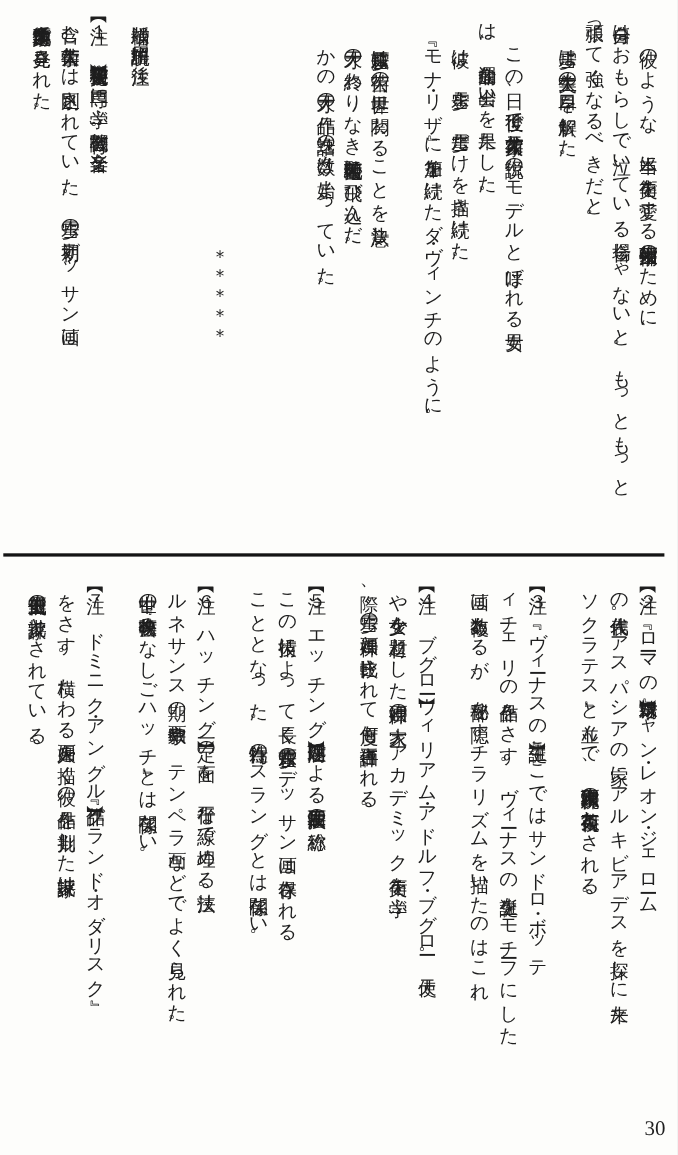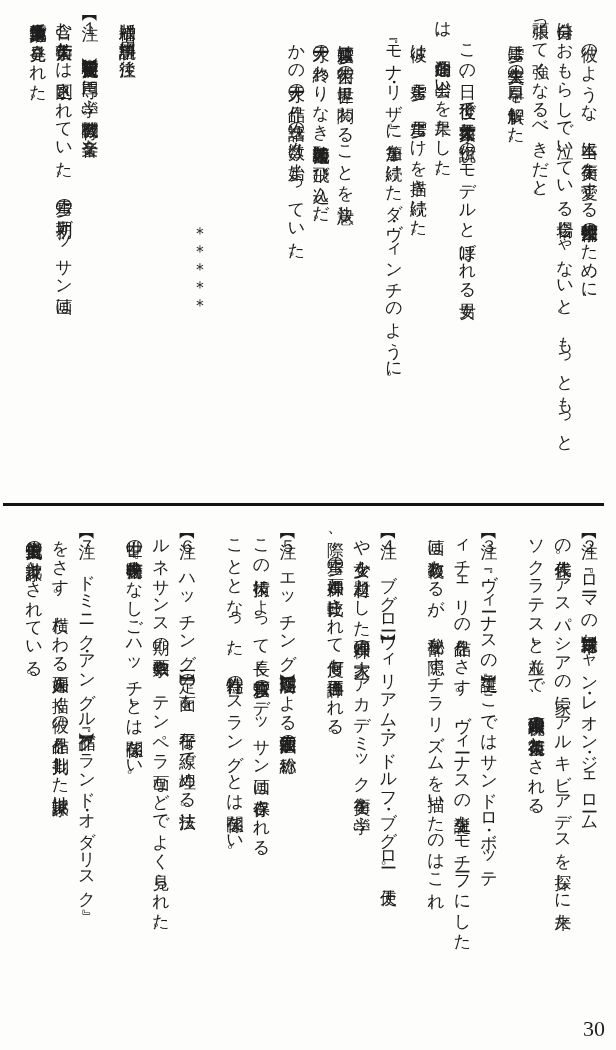--- a/index.html
+++ b/index.html
@@ -67,21 +67,21 @@
     height: 484px;
     white-space: nowrap;
   }
 
   
   .page-number {
     position: absolute;
     top: 1016px;
     right: 11px;
     writing-mode: horizontal-tb;
-    font-size: 22px;
+    font-size: 19px;
     color: #1e1e1e;
   }
 </style>
 </head>
 <body>
 
 <div class="page">
 
   <div class="story-section">
     <div class="tline indent">彼のような、本当に美術を愛する芸術家候補生のために、</div>

